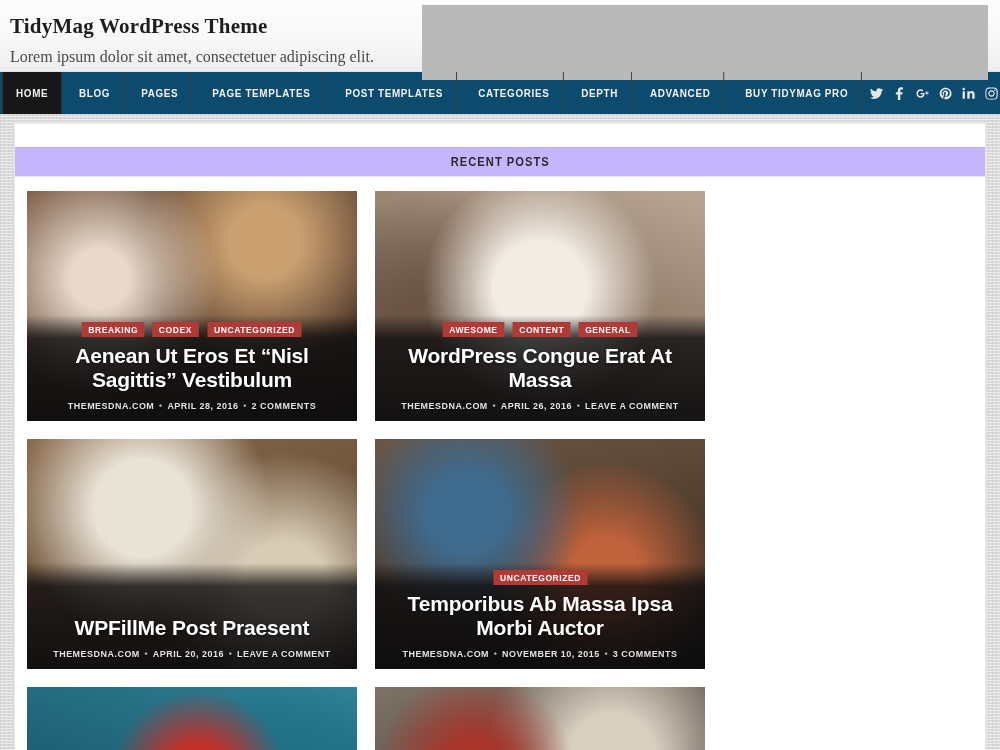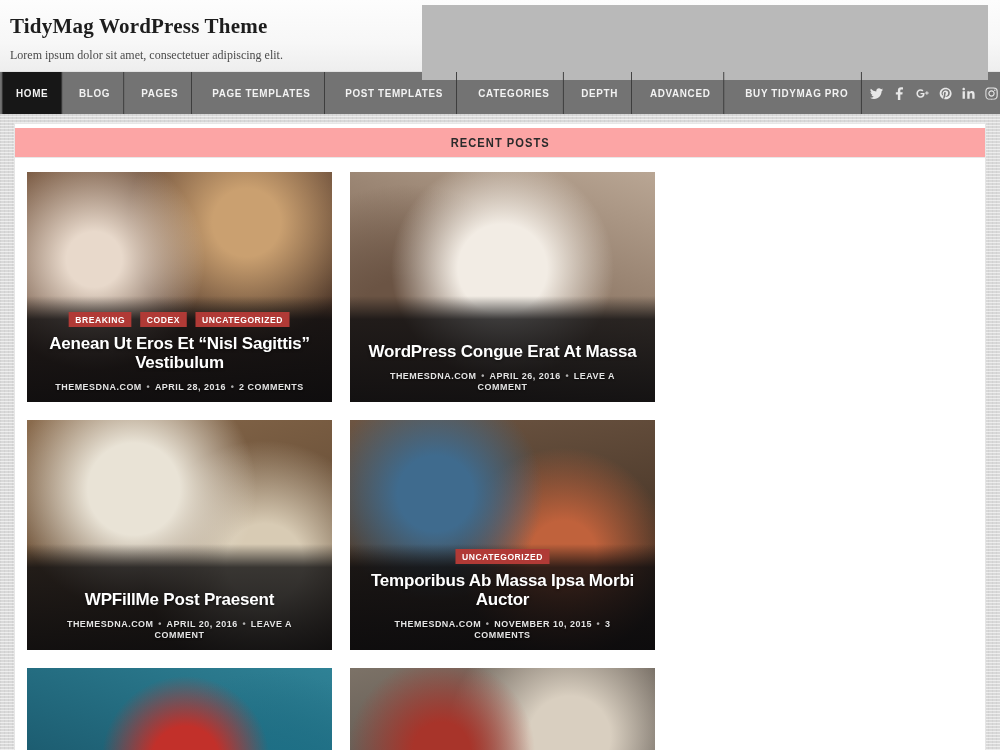--- a/index.html
+++ b/index.html
@@ -18,30 +18,30 @@
     background:linear-gradient(180deg,#fdfdfd 0%,#f7f7f7 60%,#eeeeee 100%);
     border-bottom:1px solid #e2e2e2;
   }
   .brand { position:absolute; left:10px; top:14px; }
   .site-title {
     font-family:"Liberation Serif", serif;
     font-size:21px; font-weight:bold; color:#1d1d1d; letter-spacing:.2px;
   }
   .site-desc {
     font-family:"Liberation Serif", serif;
-    font-size:12px; color:#4a4a4a; margin-top:9px;
+    font-size:16px; color:#4a4a4a; margin-top:9px;
   }
   .ad-banner {
     position:absolute; left:422px; top:5px; width:566px; height:75px;
     background:#b9b9b9;
   }
 
   
   .nav-bar {
-    height:42px; background:#737373;
+    height:42px; background:#0c4a6e;
     display:flex; align-items:stretch; justify-content:space-between;
   }
   .nav-menu { display:flex; align-items:stretch; }
   .nav-item {
     display:flex; align-items:center; padding:0 14px;
     color:#f2f2f2; font-size:10.5px; font-weight:bold;
     letter-spacing:.7px; text-transform:uppercase;
     border-right:1px solid #3b3b3b; white-space:nowrap;
     font-family:"Liberation Sans Narrow","Liberation Sans",sans-serif;
     transform:scaleX(.94); transform-origin:center;
@@ -59,53 +59,53 @@
   
   .content-wrap {
     margin:9px 14px 0 14px;
     background:#ffffff;
     border:1px solid #e6e6e6;
     height:1000px;
     padding:0 12px;
   }
   .section-head {
     height:30px; display:flex; align-items:center; justify-content:center;
-    background:#fca5a5; margin:4px -12px 0 -12px;
+    background:#c4b5fd; margin:23px -12px 0 -12px;
     border-bottom:1px solid #e8e8e8;
   }
   .section-head-text {
     font-size:12px; font-weight:bold; color:#2b2b2b;
     letter-spacing:1.1px; text-transform:uppercase;
     font-family:"Liberation Sans Narrow","Liberation Sans",sans-serif;
     transform:scaleX(.93);
   }
 
   .grid { display:flex; flex-wrap:wrap; gap:18px; padding-top:14px; }
   .card {
-    position:relative; width:305px; height:230px; overflow:hidden;
+    position:relative; width:330px; height:230px; overflow:hidden;
     background:#a16207;
   }
   .card-img { position:absolute; inset:0; }
   .card-shade {
     position:absolute; left:0; right:0; bottom:0; height:46%;
     background:linear-gradient(180deg, rgba(10,10,12,0) 0%, rgba(12,12,14,.78) 22%, rgba(10,10,12,.9) 100%);
   }
   .card-body {
     position:absolute; left:0; right:0; bottom:10px;
     padding:0 12px; text-align:center;
   }
   .cats { display:flex; flex-wrap:wrap; gap:5px; justify-content:center; margin-bottom:7px; }
   .cat {
     background:#b03a36; color:#fff; font-size:9px; font-weight:bold;
     letter-spacing:.55px; padding:3px 7px 2px 7px; text-transform:uppercase;
     font-family:"Liberation Sans Narrow","Liberation Sans",sans-serif;
     transform:scaleX(.95);
   }
   .card-title {
-    color:#ffffff; font-size:17px; font-weight:bold; line-height:1.15;
+    color:#ffffff; font-size:21px; font-weight:bold; line-height:1.15;
     letter-spacing:-.2px; margin-bottom:8px;
     text-shadow:0 1px 3px rgba(0,0,0,.55);
   }
   .card-meta {
     color:#e4e4e4; font-size:9.5px; font-weight:bold; letter-spacing:.55px;
     text-transform:uppercase;
     font-family:"Liberation Sans Narrow","Liberation Sans",sans-serif;
     transform:scaleX(.94);
     text-shadow:0 1px 2px rgba(0,0,0,.6);
   }
@@ -209,20 +209,25 @@
             <span class="cat">UNCATEGORIZED</span>
           </div>
           <div class="card-title">Aenean Ut Eros Et “Nisl Sagittis” Vestibulum</div>
           <div class="card-meta"><span>THEMESDNA.COM</span><span class="sep">•</span><span>APRIL 28, 2016</span><span class="sep">•</span><span>2 COMMENTS</span></div>
         </div>
       </div>
       <div class="card">
         <div class="card-img ph2"></div>
         <div class="card-shade"></div>
         <div class="card-body">
+          <div class="cats">
+            <span class="cat">AWESOME</span>
+            <span class="cat">CONTENT</span>
+            <span class="cat">GENERAL</span>
+          </div>
           <div class="card-title">WordPress Congue Erat At Massa</div>
           <div class="card-meta"><span>THEMESDNA.COM</span><span class="sep">•</span><span>APRIL 26, 2016</span><span class="sep">•</span><span>LEAVE A COMMENT</span></div>
         </div>
       </div>
       <div class="card">
         <div class="card-img ph3"></div>
         <div class="card-shade"></div>
         <div class="card-body">
           <div class="card-title">WPFillMe Post Praesent</div>
           <div class="card-meta"><span>THEMESDNA.COM</span><span class="sep">•</span><span>APRIL 20, 2016</span><span class="sep">•</span><span>LEAVE A COMMENT</span></div>

